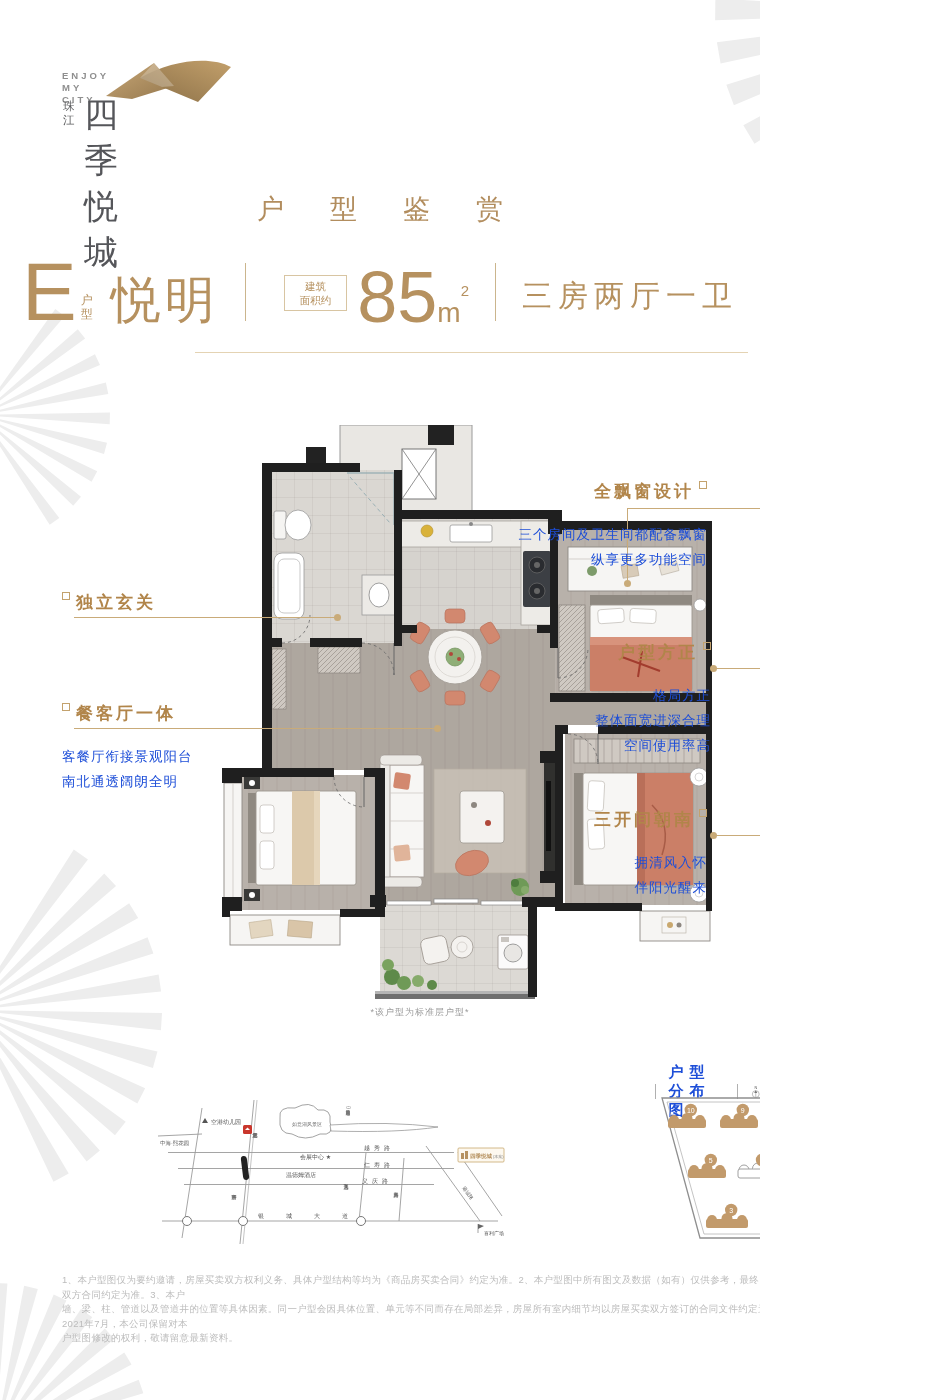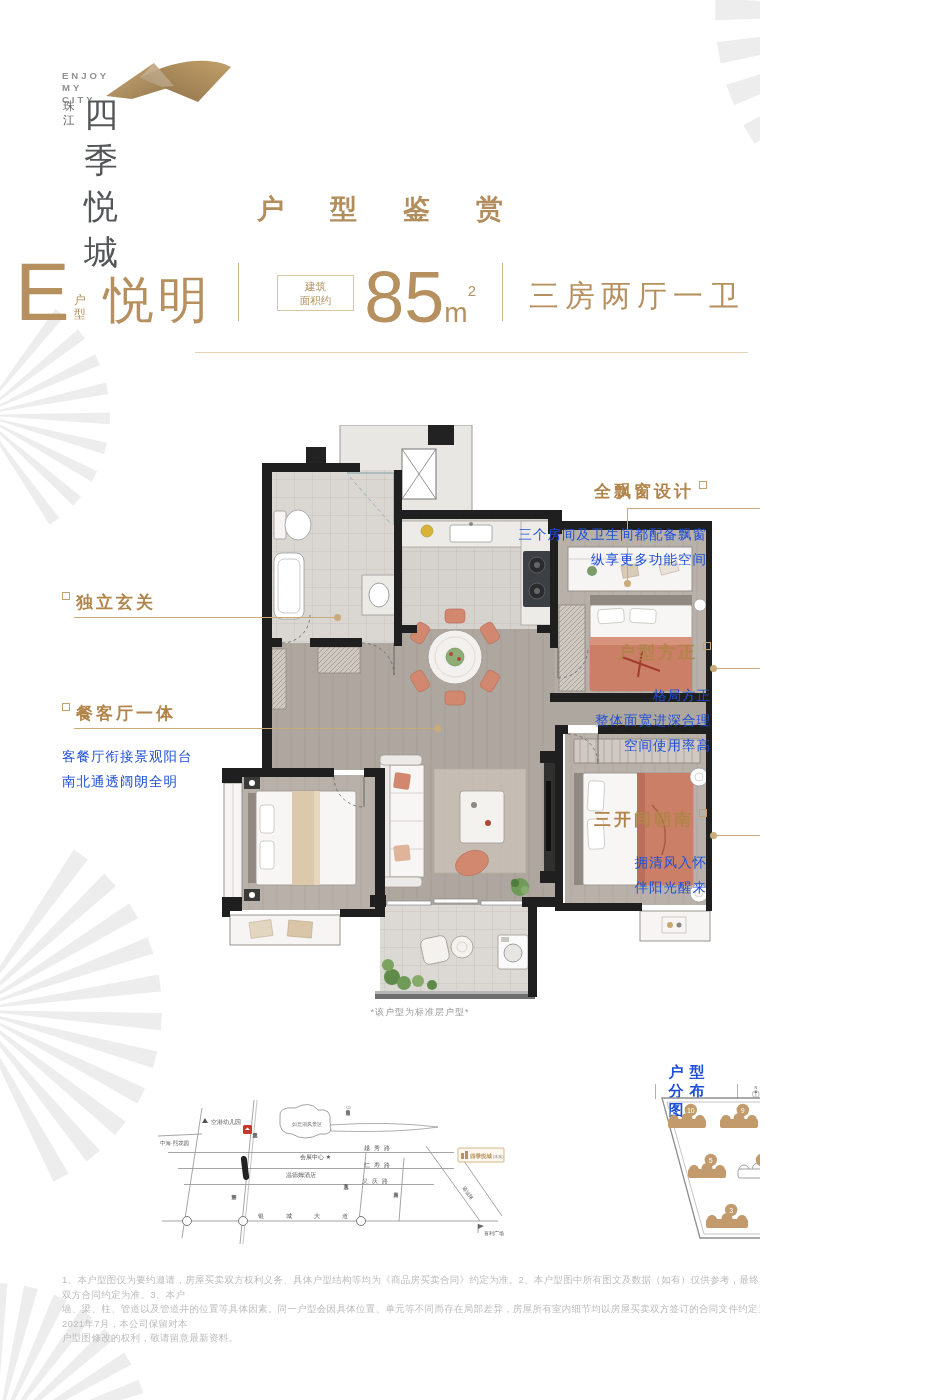--- a/index.html
+++ b/index.html
@@ -7,28 +7,28 @@
         font-family:"Liberation Sans","DejaVu Sans",sans-serif;}
   .abs{position:absolute;z-index:1;}
   
   #bg-fans{position:absolute;left:0;top:0;z-index:0;}
   
   .logo-en{left:62px;top:70px;font-size:9.5px;letter-spacing:3px;color:#8f8f8f;line-height:12px;font-weight:bold;}
   .logo-zh-small{left:63px;top:99px;width:15px;font-size:11.5px;line-height:14px;color:#5b5c5e;}
   .logo-zh-main{left:84px;top:92px;font-size:34px;letter-spacing:3px;color:#55565a;font-weight:500;}
   
   .page-title{left:0;right:0;top:191px;text-align:center;font-size:27px;color:#b28d5e;
-              letter-spacing:46px;padding-left:46px;font-weight:700;}
+              letter-spacing:46px;padding-left:46px;font-weight:400;}
   
   .spec-row{left:0;right:0;top:258px;display:flex;justify-content:center;align-items:flex-end;color:#b6915f;}
   .spec-e{font-size:82px;line-height:0.82;font-weight:400;}
   .spec-etype{width:16px;font-size:12px;line-height:14px;margin:0 0 4px 4px;}
   .spec-name{font-size:50px;line-height:0.9;margin:0 0 2px 14px;letter-spacing:4px;}
   .spec-div{width:1px;height:58px;background:#cbb58d;margin:0 26px 4px 26px;}
-  .area-label{border:1px solid #d8c5a2;padding:3px 22px;font-size:10.5px;line-height:14px;
+  .area-label{border:1px solid #d8c5a2;padding:3px 15px;font-size:10.5px;line-height:14px;
               text-align:center;margin:0 0 14px 12px;}
   .area-value{font-size:72px;line-height:0.78;margin-left:10px;}
   .area-unit{font-size:28px;}
   .area-exp{font-size:15px;vertical-align:26px;}
   .spec-rooms{font-size:30px;letter-spacing:6px;margin-bottom:8px;}
   .spec-hairline{left:195px;top:352px;width:553px;height:1px;background:#dfcba6;opacity:.85;}
   
   .callout{z-index:2;}
   .co-title-row{display:flex;align-items:flex-start;}
   .co-title-row.right{justify-content:flex-end;}

